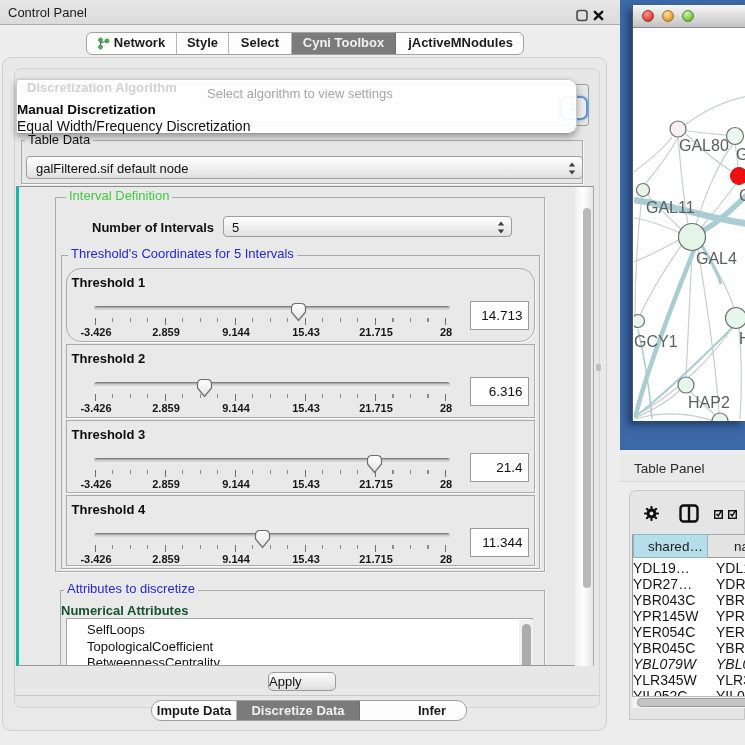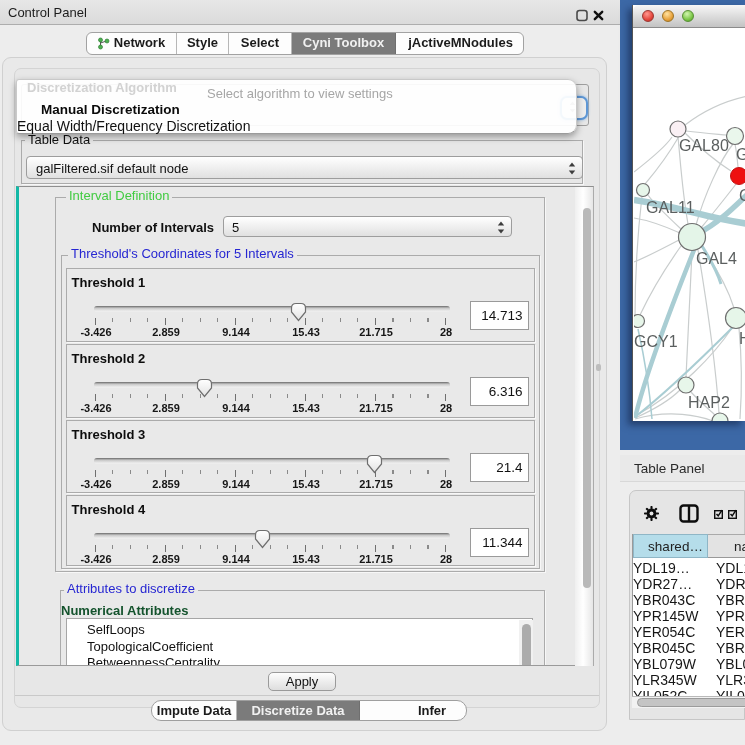--- a/index.html
+++ b/index.html
@@ -19,21 +19,21 @@
 .innerpanel{left:14px;top:68px;width:586px;height:640px;background:#E7E7E7;
   border:1px solid #D4D4D4;border-radius:7px;}
 .ghost{left:26px;top:79px;font-size:13px;font-weight:bold;color:#C9C9C9;}
 .comboGhost{left:560px;top:96px;width:28px;height:24px;border:2.5px solid #5E97D5;
   border-radius:7px;background:#EDEDED;box-shadow:0 0 3px #7FB0E3;}
 .dzgrp{left:21px;top:84px;width:568px;height:42px;border:1px solid #9E9E9E;border-radius:3px;}
 .popup{left:16px;top:79px;width:561px;height:55px;background:rgba(255,255,255,0.93);
   border:1px solid #C9C9C9;border-bottom:1px solid #9B9B9B;border-radius:3px 9px 9px 3px;
   box-shadow:0 3px 7px rgba(0,0,0,0.35);z-index:30;}
 .popup .hint{left:190px;top:6px;font-size:13px;color:#A6A6A6;}
-.popup .it1{left:0px;top:22px;font-size:13.5px;font-weight:bold;color:#0b0b0b;padding-left:24px;}
+.popup .it1{left:0px;top:22px;font-size:13.5px;font-weight:bold;color:#0b0b0b;}
 .popup .it2{left:0px;top:38px;font-size:14px;color:#111;}
 .grp{border:1px solid #ABABAB;box-shadow:1px 1px 0 #F7F7F7;}
 .grplabel{top:-8px;font-size:13px;padding:0 3px;line-height:14px;}
 .tdgrp{left:21px;top:140px;width:562px;height:44px;}
 .combo{background:linear-gradient(#FFFFFF,#E0E0E0);border:1px solid #9D9D9D;
   border-radius:4px;font-size:13px;color:#111;}
 .combo .ct{left:9px;top:0;line-height:21px;}
 .cararrows{right:6px;top:50%;margin-top:-6px;}
 .viewport{left:16px;top:186px;width:559px;height:480px;background:#E9E9E9;
   border-top:1px solid #8F8F8F;border-left:3px solid #14b8a6;border-bottom:1px solid #9A9A9A;overflow:hidden;}
@@ -59,21 +59,21 @@
 .track{left:27px;top:37px;width:356px;height:6px;border-radius:3px;
   background:linear-gradient(to bottom,#6E6E6E 0,#909090 1px,#C6C6C6 2px,#EDEDED 5px);}
 .minticks{left:28px;top:49px;width:353px;height:4px;
   background:repeating-linear-gradient(to right,#8A8A8A 0 1px,transparent 1px 17.5px);}
 .majticks{left:28px;top:49px;width:353px;height:7px;
   background:repeating-linear-gradient(to right,#6F6F6F 0 1px,transparent 1px 70px);}
 .slbl{top:57px;font-size:11px;font-weight:bold;color:#161616;transform:translateX(-50%);}
 .tf{left:403px;top:32px;width:59px;height:29px;background:#fff;border:1px solid #9A9A9A;
   font-size:13.5px;color:#111;text-align:right;line-height:27px;padding-right:5px;}
 .applybtn{left:268px;top:672px;width:68px;height:19px;border:1px solid #9A9A9A;border-radius:5px;
-  background:linear-gradient(#FDFDFD,#DEDEDE);font-size:13px;color:#111;text-align:center;line-height:17px;}
+  background:linear-gradient(#FDFDFD,#DEDEDE);font-size:13px;color:#111;text-align:left;line-height:17px;}
 .sepline{left:15px;top:695px;width:584px;height:1px;background:#C9C9C9;}
 .bottombar{left:151px;top:700px;width:316px;height:21px;background:#FDFDFD;
   border:1px solid #9F9F9F;border-radius:10px;overflow:hidden;}
 .divdot{left:596px;top:364px;width:5px;height:7px;background:#BDBDBD;border-radius:2px;}
 
 .bluebg{left:620px;top:0;width:125px;height:450px;background:#3C68A6;}
 .macwin{left:632px;top:5px;width:113px;height:416px;background:#fff;
   box-shadow:-4px 4px 7px rgba(10,20,50,0.5);border-left:1px solid #555;padding-left:12px;}
 .mactitle{left:0;top:0;width:113px;height:23px;
   background:linear-gradient(#F7F7F7,#C3C3C3);border-bottom:1px solid #8B8B8B;border-top-left-radius:6px;}
@@ -152,21 +152,21 @@
     <div class="combo combo5">
         <span class="ct" style="left:8px;line-height:21px;">5</span>
       <svg class="cararrows" width="8" height="13" viewBox="0 0 8 13">
         <path d="M4,0.5 L7.2,4.5 H0.8 Z" fill="#3c3c3c"></path>
           <path d="M4,12.5 L7.2,8.5 H0.8 Z" fill="#3c3c3c"></path>
       </svg>
     </div>
     <div class="grp thrgrp"></div>
     <div class="grplabel blabel" style="left:49px;top:60px;">Threshold's Coordinates for 5 Intervals</div>
     <div id="tboxes">
-        <div class="grp tbox" style="top:81px;height:74px;">
+        <div class="grp tbox" style="top:81px;height:74px;border-radius:15px;">
           <div class="tl">Threshold 1</div>
           <div class="track"></div>
           <div class="minticks"></div>
           <div class="majticks"></div>
           <span class="slbl" style="left:29.5px;">-3.426</span>
           <span class="slbl" style="left:99.5px;">2.859</span>
           <span class="slbl" style="left:169.5px;">9.144</span>
           <span class="slbl" style="left:239.5px;">15.43</span>
           <span class="slbl" style="left:309.5px;">21.715</span>
           <span class="slbl" style="left:379.5px;">28</span>
@@ -371,21 +371,21 @@
           <span class="rc2">YPR14</span>
         </div>
         <div class="row" style="top:90px;">
           <span class="rc1">YER054C</span>
           <span class="rc2">YER05</span>
         </div>
         <div class="row" style="top:106px;">
           <span class="rc1">YBR045C</span>
           <span class="rc2">YBR04</span>
         </div>
-        <div class="row" style="top:122px;">
+        <div class="row" style="top:122px;font-style:italic;">
           <span class="rc1">YBL079W</span>
           <span class="rc2">YBL07</span>
         </div>
         <div class="row" style="top:138px;">
           <span class="rc1">YLR345W</span>
           <span class="rc2">YLR34</span>
         </div>
         <div class="row" style="top:154px;">
           <span class="rc1">YIL052C</span>
           <span class="rc2">YIL05</span>

